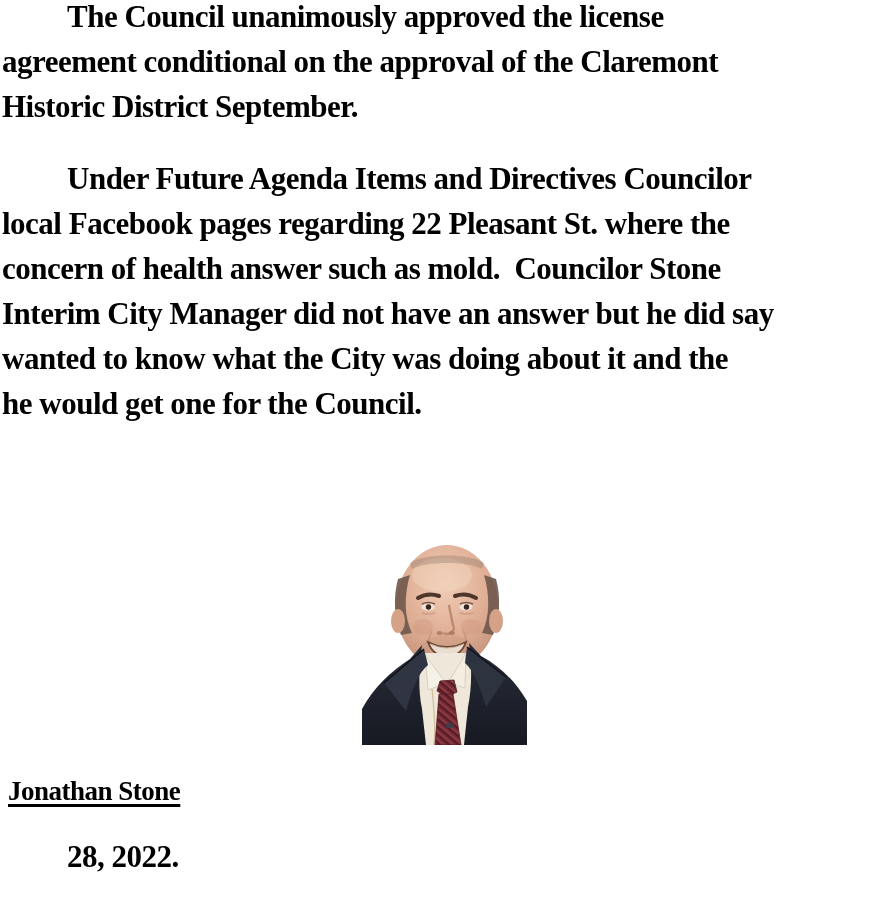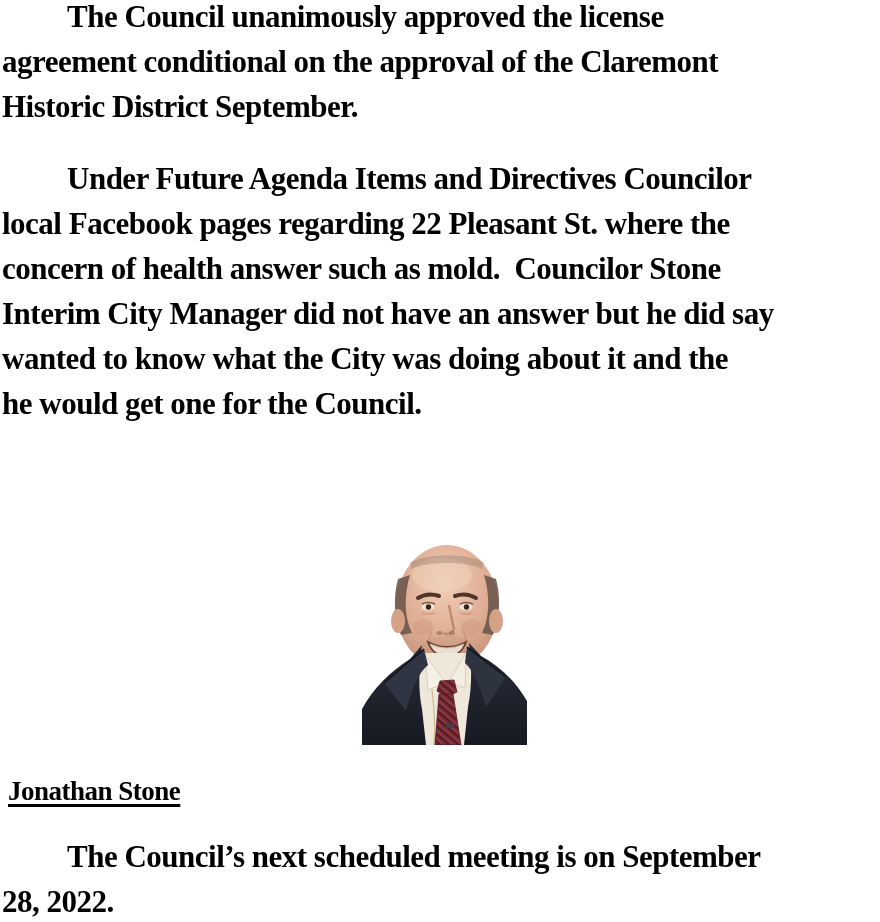--- a/index.html
+++ b/index.html
@@ -161,17 +161,16 @@
         <path d="M105,110 L144,140" stroke="#101219" stroke-width="1.5" fill="none"></path>
       </g>
     </svg>
   </figure>
 
   <div class="caption">
     <span>Jonathan Stone</span>
   </div>
 
   <div class="para para-3">
-      <div class="line">The Council’s next scheduled meeting is on September</div>
       <div class="line">28, 2022.</div>
     </div>
 
 </div>
 
 </body></html>

